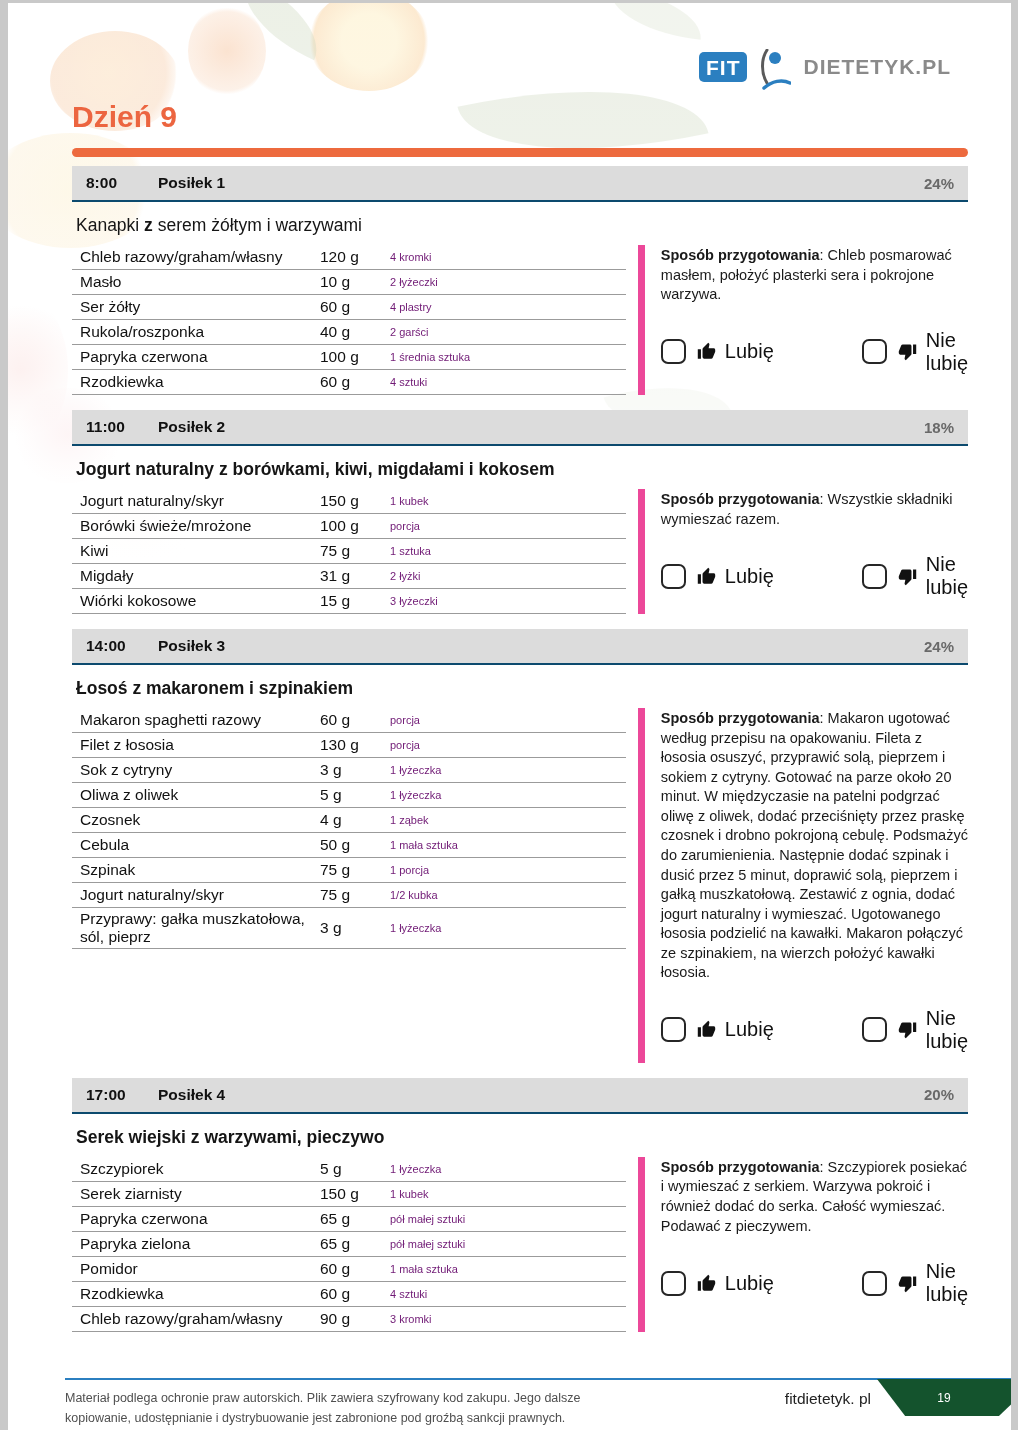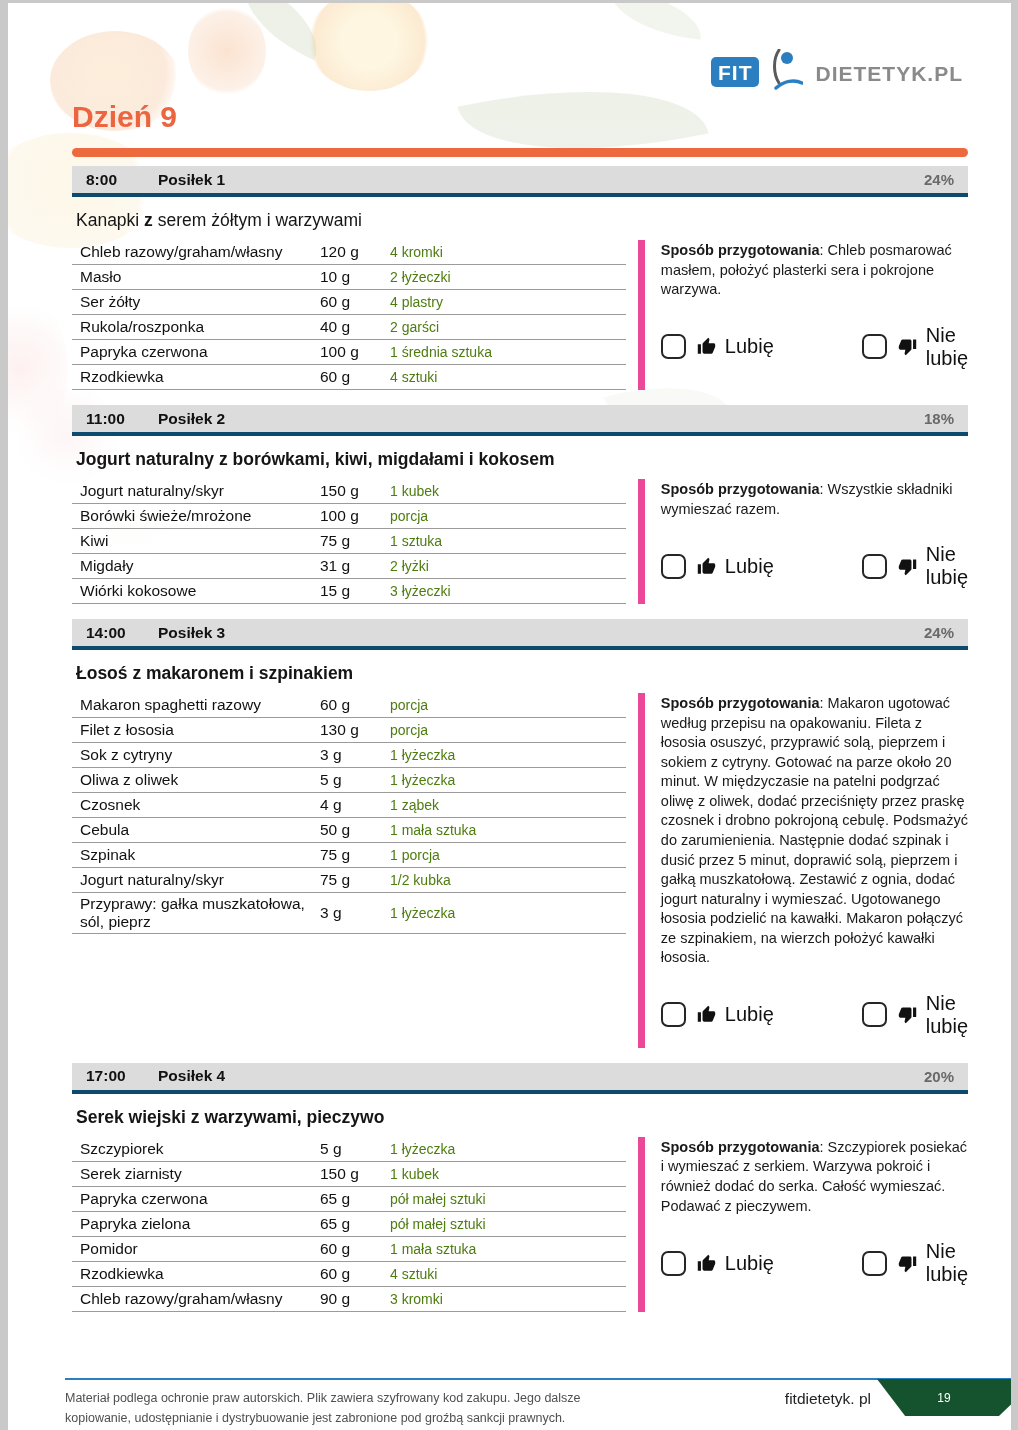--- a/index.html
+++ b/index.html
@@ -26,44 +26,44 @@
   .ph-grape     { left:-35px; top:290px; width:95px;  height:155px; background:radial-gradient(circle, rgba(236,122,112,.32), transparent 72%); }
   .ph-berry     { left:2px;   top:385px; width:115px; height:95px;  background:radial-gradient(circle, rgba(230,98,110,.3), transparent 70%); }
   .ph-slice     { left:55px;  top:505px; width:140px; height:60px;  background:radial-gradient(circle, rgba(240,170,90,.22), transparent 70%); }
   .leaf1 { left:455px; top:78px;  width:240px; height:78px; transform:rotate(-12deg); }
   .leaf2 { left:225px; top:-8px;  width:95px;  height:48px; transform:rotate(24deg); }
   .leaf3 { left:600px; top:-10px; width:95px;  height:42px; transform:rotate(6deg); opacity:.7; }
   .leaf4 { left:600px; top:378px; width:120px; height:50px; transform:rotate(-15deg); opacity:.6; }
   .photo-fade { position:absolute; inset:0; background:linear-gradient(to bottom, rgba(255,255,255,.5), rgba(255,255,255,.6) 55%, #fff 96%); }
 
   
-  .logo { position:absolute; top:44px; right:48px; display:flex; align-items:flex-end; z-index:5;gap:19px; }
+  .logo { position:absolute; top:44px; right:60px; display:flex; align-items:center; z-index:5;gap:19px; }
   .logo-fit { background:#2b7fc0; color:#fff; font-weight:bold; font-size:21px; line-height:1; padding:5px 7px 4px; border-radius:5px; letter-spacing:1px; }
   .logo-person { width:34px; height:46px; margin:0 -7px -6px -9px; position:relative; top:2px; }
   .logo-rest { color:#8a8a8a; font-weight:bold; font-size:21px; line-height:1.25; letter-spacing:1px; }
 
   
   .content { position:relative; z-index:2; padding:0 43px 0 64px; }
   .day-title { margin:0; padding-top:97px; font-size:30px; line-height:1.1; font-weight:bold; color:#ec6540; }
   .accent-bar { margin-top:15px; height:9px; border-radius:5px; background:#ed6a3e; }
 
-  .sec-header { margin-top:9px; height:31px; background:#dcdcdc; border-bottom:4px solid #0c4a6e; display:flex; align-items:center; padding:0 14px; }
+  .sec-header { margin-top:9px; height:31px; background:#dcdcdc; border-bottom:2px solid #0c4a6e; display:flex; align-items:center; padding:17px 14px; }
   .sec-time { width:72px; font-weight:bold; font-size:15.5px; }
   .sec-name { font-weight:bold; font-size:15.5px; }
   .sec-pct  { margin-left:auto; font-weight:bold; font-size:15px; color:#696969; }
 
   .meal-title { margin:13px 0 9px 4px; font-size:17.5px; color:#151515; }
   .meal-title .tbold, .meal-title b { font-weight:bold; }
 
   .sec-body { display:flex; align-items:stretch; padding-bottom:6px; }
   .tbl { width:556px; }
   .ing-row { display:flex; align-items:center; min-height:25px; border-bottom:1px solid #9b9b9b; padding-left:8px; }
   .ing-name    { width:240px; font-size:15.5px; padding:2px 8px 2px 0; }
   .ing-qty     { width:70px;  font-size:15.5px; }
-  .ing-portion { flex:1; font-size:14px; color:#4d7c0f; }
+  .ing-portion { flex:1; font-size:11px; color:#701a75; }
 
   .rcol { flex:1; margin-left:12px; border-left:7px solid #ec4899; padding:1px 0 10px 16px; }
   .prep { font-size:14.5px; line-height:1.35; color:#1a1a1a; }
   .prep b { font-weight:bold; }
   .like-row { display:flex; align-items:center; margin-top:24px; }
   .like-grp { display:flex; align-items:center; }
   .like-grp + .like-grp { margin-left:48px;padding-left:40px; }
   .cb { width:25px; height:25px; border:2.5px solid #262626; border-radius:7px; background:#fff; cursor:pointer; flex:none; }
   .thumb { width:19px; height:19px; margin-left:11px; flex:none; }
   .like-lbl { margin-left:9px; font-size:20px; }

